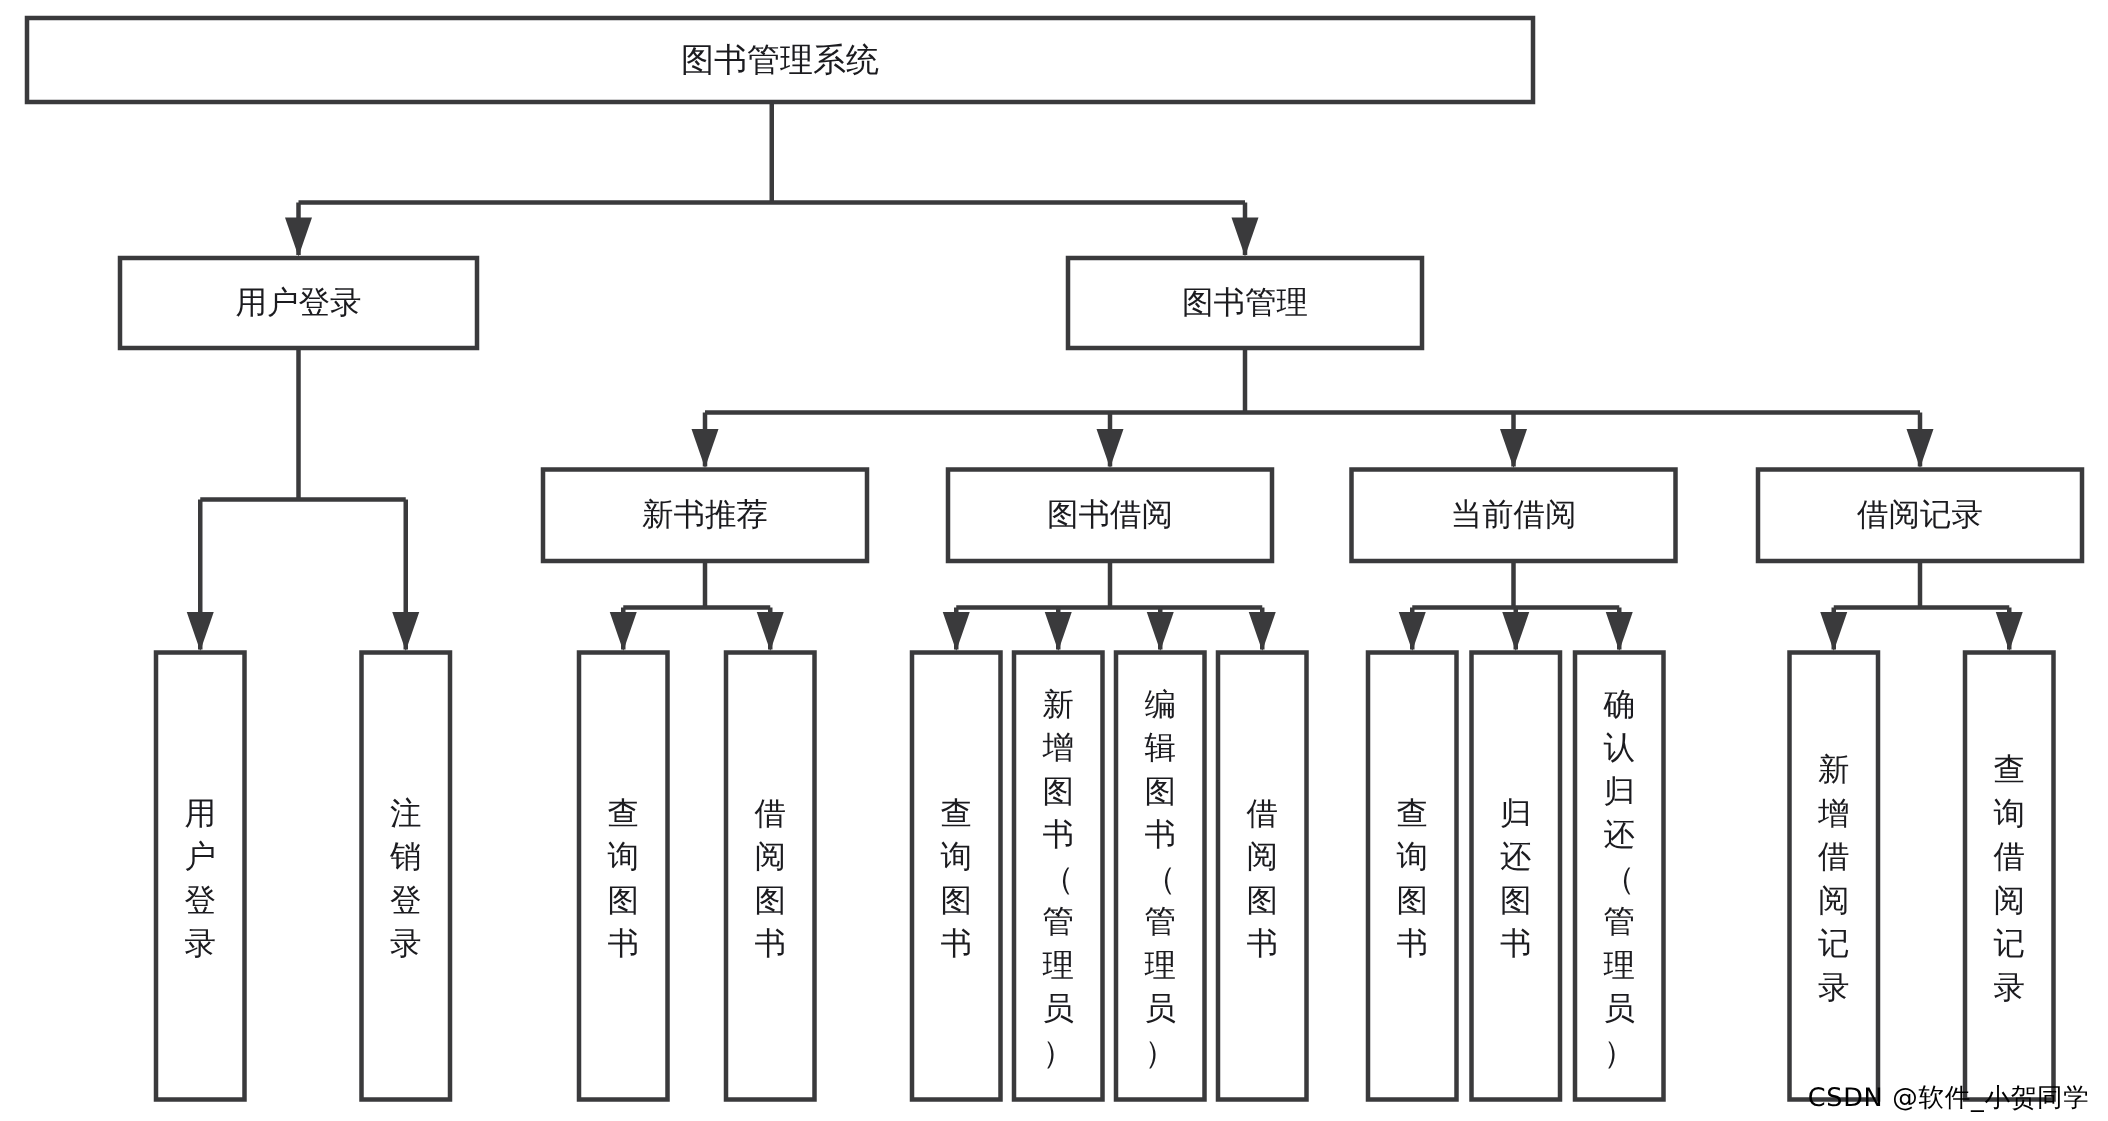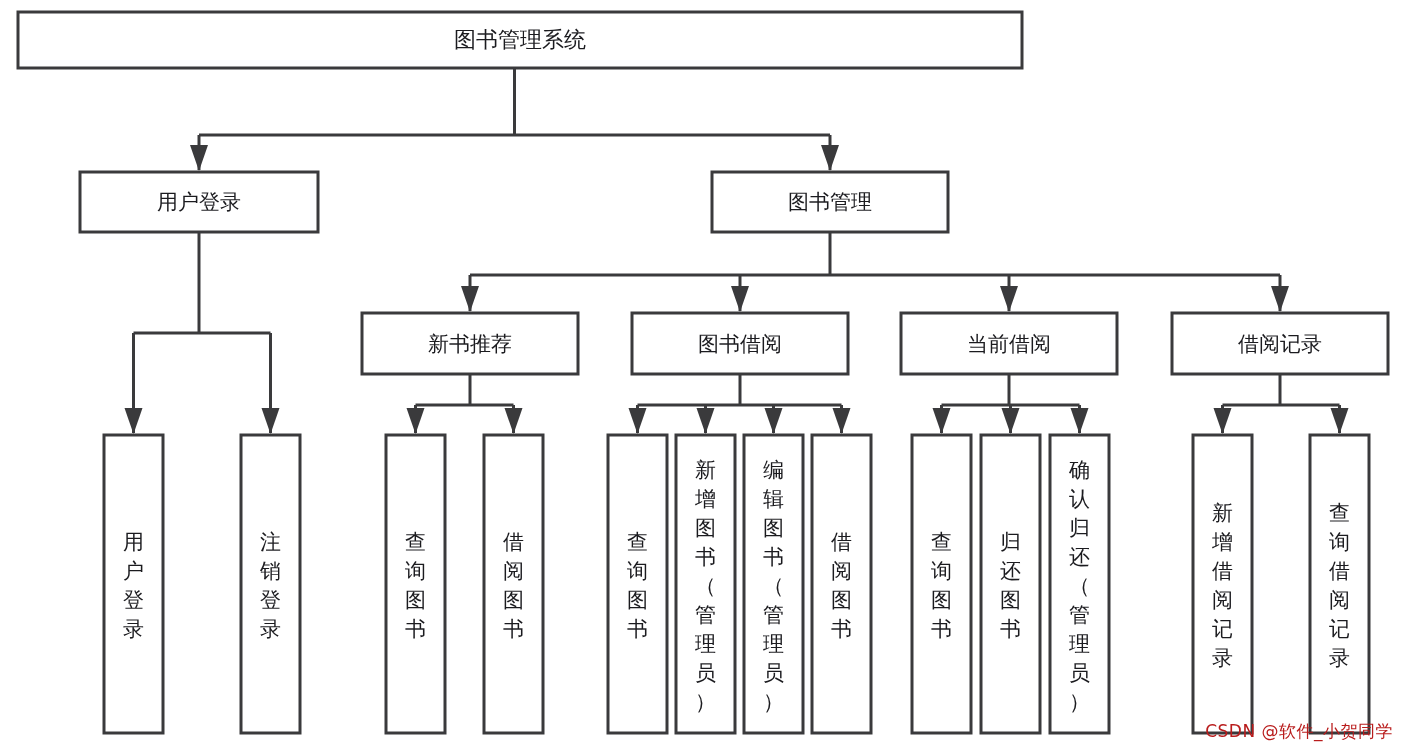--- a/index.html
+++ b/index.html
@@ -61,21 +61,21 @@
   .leaf-label {
     fill: #1b1b1f;
     font-family: "DejaVu Sans", "Liberation Sans", sans-serif;
     font-size: 21px;
     text-anchor: middle;
   }
   .watermark {
     position: absolute;
     right: 12px;
     bottom: 4px;
-    color: #b91c1c;
+    color: #000000;
     font-size: 17px;
     font-family: "DejaVu Sans", "Liberation Sans", sans-serif;
     letter-spacing: 0.5px;
     white-space: nowrap;
     user-select: none;
   }
 </style>
 </head>
 <body>
 

